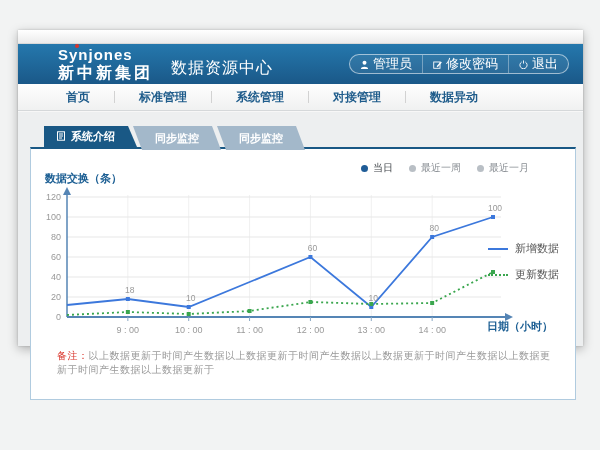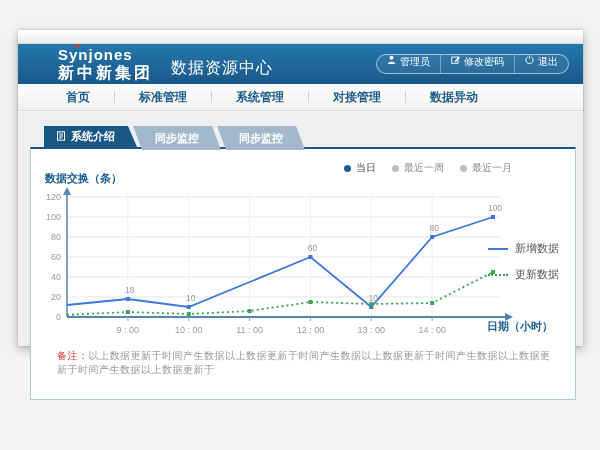--- a/index.html
+++ b/index.html
@@ -21,38 +21,38 @@
   .logo-en { color:#fff; font-size:15px; font-weight:bold; letter-spacing:1px; display:block; }
   .logo-dot { position:absolute; left:17px; top:-3px; width:4px; height:4px; border-radius:50%; background:#d9342b; }
   .logo-cn { color:#fff; font-size:16px; font-weight:bold; letter-spacing:3px; display:block; margin-top:3px; }
   .app-title { color:#fff; font-size:16px; margin-left:18px; margin-top:8px; letter-spacing:1px; }
   .user-pill {
     position:absolute; right:14px; top:50%; transform:translateY(-50%);
     height:20px; border:1px solid rgba(255,255,255,.55); border-radius:10px;
     display:flex; align-items:center; background:rgba(255,255,255,.07);
     font-size:10px; color:#fff;
   }
-  .pill-item { padding:0 10px; height:100%; display:flex; gap:4px; border-right:1px solid rgba(255,255,255,.35); cursor:pointer; background:none; border-top:none; border-bottom:none; border-left:none; color:#fff; font-size:10px; }
+  .pill-item { padding:0 10px; height:100%; display:flex; align-items:center; gap:4px; border-right:1px solid rgba(255,255,255,.35); cursor:pointer; background:none; border-top:none; border-bottom:none; border-left:none; color:#fff; font-size:13px; }
   .pill-item:last-child { border-right:none; }
 
   
   .nav { height:27px; background:linear-gradient(#fefefe,#f0f1f1); border-bottom:1px solid #d5d8da; display:flex; align-items:center; padding-left:24px; box-shadow:0 1px 2px rgba(0,0,0,.05); }
   .nav-item { font-size:12px; font-weight:bold; color:#1f5c8b; padding:0 24px; border-right:1px solid #d2d2d2; line-height:12px; text-decoration:none; cursor:pointer; }
   .nav-item:last-child { border-right:none; }
 
   
   .content { position:absolute; top:82px; left:0; right:0; bottom:0; background:#edeff0; }
   .tabs { display:flex; margin:14px 0 0 26px; height:21px; position:relative; z-index:2; }
   .tab { color:#fff; font-size:11px; font-weight:bold; display:flex; align-items:center; cursor:pointer; white-space:nowrap; }
   .tab.active { background:#195885; clip-path:polygon(0 0, calc(100% - 9px) 0, 100% 100%, 0 100%); padding:0 22px 0 12px; gap:5px; }
   .tab.inactive { background:#a3b8ca; clip-path:polygon(0 0, calc(100% - 9px) 0, 100% 100%, 9px 100%); margin-left:-4px; padding:12px 22px; }
 
   .panel { margin:0 7px 0 12px; background:#fff; border:1px solid #b0cbdf; border-top:2px solid #195885; height:253px; position:relative; }
 
-  .radios { position:absolute; top:12px; right:63px; display:flex; gap:16px; align-items:center; }
+  .radios { position:absolute; top:12px; right:46px; display:flex; gap:16px; align-items:center; }
   .radio { display:flex; align-items:center; gap:5px; font-size:10px; color:#8a8f94; cursor:pointer; }
   .radio .dot { width:7px; height:7px; border-radius:50%; background:#b9bfc5; }
   .radio.selected .dot { background:#1f5c97; }
   .radio.selected { color:#3a3f44; }
 
   .y-caption { position:absolute; left:14px; top:22px; font-size:11px; font-weight:bold; color:#1b5e93; }
   .x-caption { position:absolute; right:22px; top:170px; font-size:11px; font-weight:bold; color:#1b5e93; }
   svg.chart { position:absolute; left:8px; top:36px; }
   svg.chart text.tick { font-size:9px; fill:#999; font-family:"Liberation Sans","DejaVu Sans",sans-serif; }
   svg.chart text.ptlabel { font-size:8.5px; fill:#999; font-family:"Liberation Sans","DejaVu Sans",sans-serif; }

